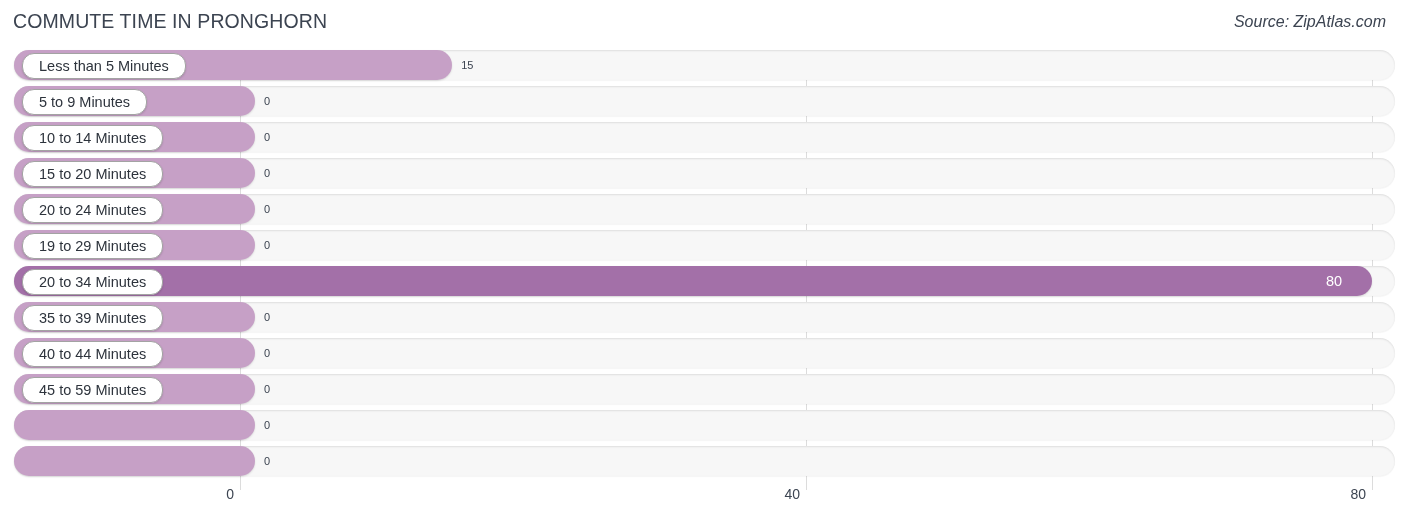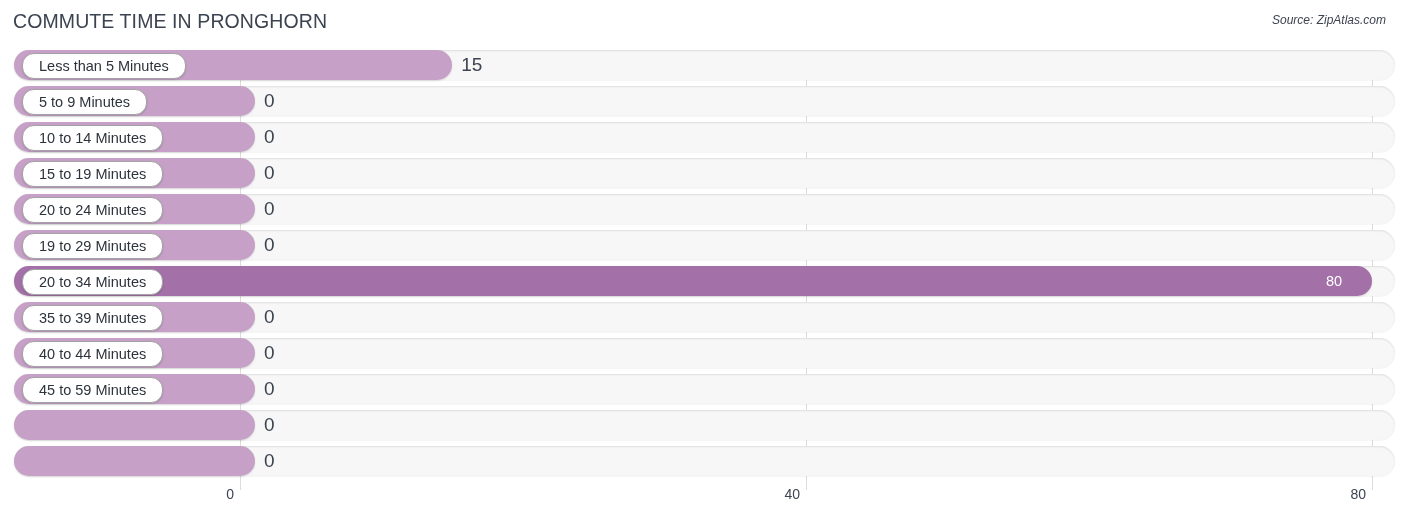--- a/index.html
+++ b/index.html
@@ -27,21 +27,21 @@
     font-size: 19.5px;
     letter-spacing: 0.1px;
     color: #3c4451;
     font-weight: 400;
     white-space: nowrap;
   }
   .chart-source {
     position: absolute;
     right: 12px;
     top: 13px;
-    font-size: 12px;
+    font-size: 16px;
     font-style: italic;
     color: #3c4451;
     white-space: nowrap;
     text-align: center;
   }
 
   
   .plot {
     position: absolute;
     left: 0;
@@ -112,21 +112,21 @@
     font-size: 14.5px;
     color: #2d333c;
     line-height: 1;
   }
   .value-out {
     position: absolute;
     top: 0;
     height: 30px;
     display: flex;
     align-items: center;
-    font-size: 19px;
+    font-size: 11px;
     color: #3c4451;
     white-space: nowrap;
   }
   .value-in {
     position: absolute;
     top: 0;
     height: 30px;
     display: flex;
     align-items: center;
     font-size: 14.5px;
@@ -188,21 +188,21 @@
           <div class="bar" style="width: 241px; background: rgb(198, 160, 198);"></div>
           <div class="pill">
             <span class="pill-label">10 to 14 Minutes</span>
           </div>
           <div class="value-out" style="left: 264px;">0</div>
         </div>
         <div class="row">
           <div class="track"></div>
           <div class="bar" style="width: 241px; background: rgb(198, 160, 198);"></div>
           <div class="pill">
-            <span class="pill-label">15 to 19 Minutes</span>
+            <span class="pill-label">15 to 20 Minutes</span>
           </div>
           <div class="value-out" style="left: 264px;">0</div>
         </div>
         <div class="row">
           <div class="track"></div>
           <div class="bar" style="width: 241px; background: rgb(198, 160, 198);"></div>
           <div class="pill">
             <span class="pill-label">20 to 24 Minutes</span>
           </div>
           <div class="value-out" style="left: 264px;">0</div>

